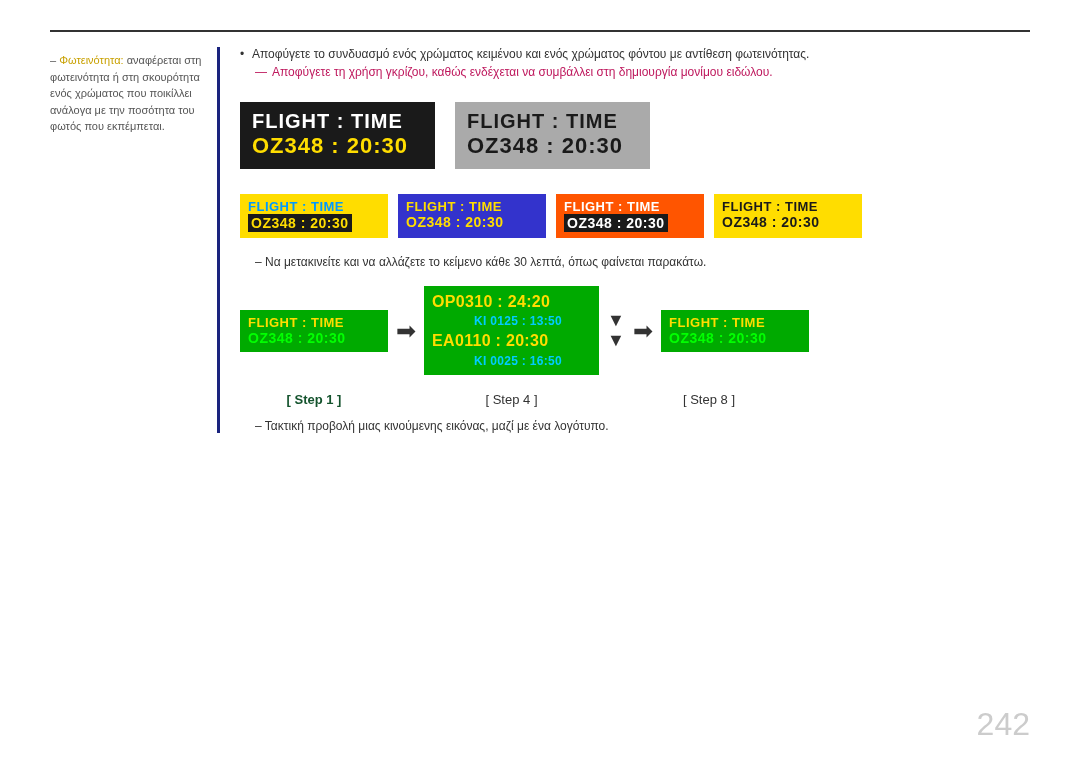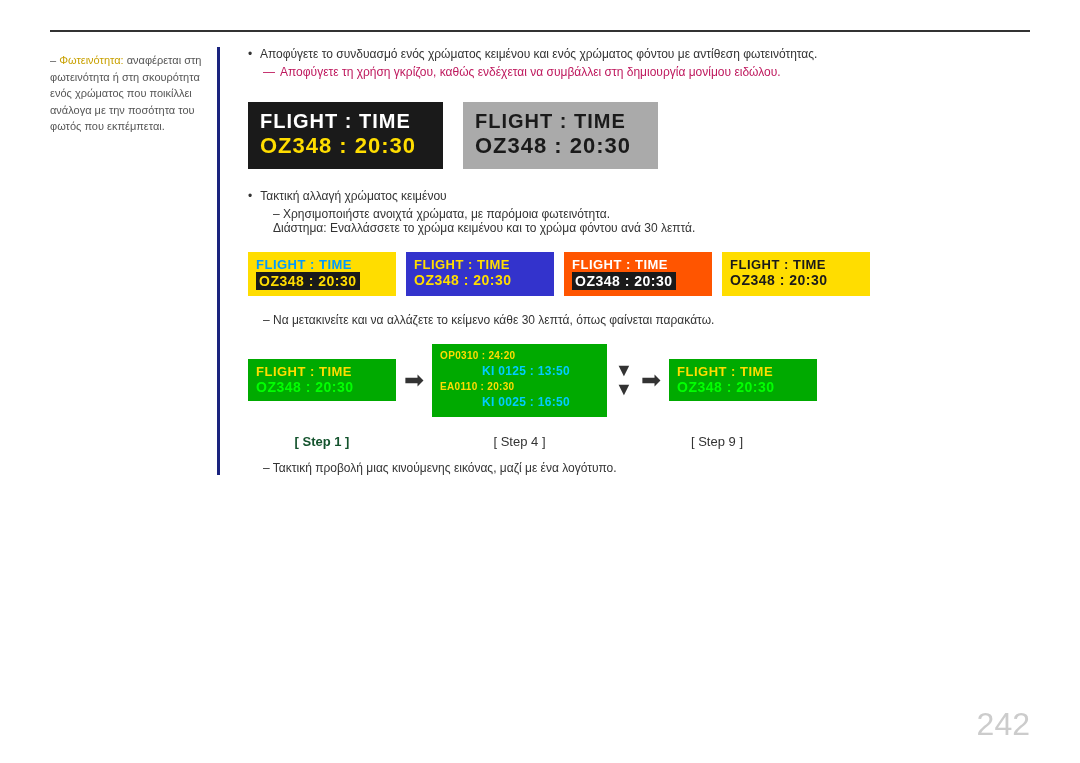--- a/index.html
+++ b/index.html
@@ -23,21 +23,21 @@
 
     .top-line {
       width: 100%;
       height: 2px;
       background: #333;
       margin-bottom: 15px;
     }
 
     .content-area {
       display: flex;
-      gap: 28px;
+      gap: 20px;
     }
 
     .left-sidebar {
       width: 170px;
       flex-shrink: 0;
       font-size: 11px;
       color: #555;
       line-height: 1.5;
       border-right: 3px solid #1a237e;
       padding-right: 12px;
@@ -208,21 +208,21 @@
       font-size: 24px;
     }
 
     .middle-scroll-box {
       background: #00aa00;
       padding: 5px 8px 6px 8px;
       width: 175px;
     }
 
     .scroll-line {
-      font-size: 10px;
+      font-size: 16px;
       font-weight: bold;
       color: #ffdd00;
       letter-spacing: 0.3px;
       line-height: 1.4;
     }
 
     .scroll-line-blue {
       font-size: 12px;
       font-weight: bold;
       color: #00ccff;
@@ -287,28 +287,20 @@
         <div class="flight-box-dark">
           <div class="flight-title-white">FLIGHT  :  TIME</div>
           <div class="flight-number-yellow">OZ348  :  20:30</div>
         </div>
         <div class="flight-box-gray">
           <div class="flight-title-dark">FLIGHT  :  TIME</div>
           <div class="flight-number-dark">OZ348  :  20:30</div>
         </div>
       </div>
 
-      <div>
-        <div class="bullet-text">
-          <span style="margin-right:5px;">•</span>
-          <span>Τακτική αλλαγή χρώματος κειμένου</span>
-        </div>
-        <div class="sub-dash">Χρησιμοποιήστε ανοιχτά χρώματα, με παρόμοια φωτεινότητα.</div>
-        <div style="margin-left:25px; font-size:12px; color:#333;">Διάστημα: Εναλλάσσετε το χρώμα κειμένου και το χρώμα φόντου ανά 30 λεπτά.</div>
-      </div>
 
       <div class="small-flight-boxes-row">
 
         <div class="sfb sfb-yellow">
           <div class="sfb-title-blue">FLIGHT  :  TIME</div>
           <div class="sfb-number-yellow" style="background:#1a1a1a; padding:1px 3px; display:inline-block;">OZ348  :  20:30</div>
         </div>
 
         <div class="sfb sfb-blue">
           <div class="sfb-title-yellow">FLIGHT  :  TIME</div>
@@ -365,21 +357,21 @@
           </div>
         </div>
 
       </div>
 
       <div style="display:flex; gap:8px;">
         <div style="width:148px; text-align:center; font-size:13px; color:#14532d;font-weight:bold;">[ Step 1 ]</div>
         <div style="width:20px;"></div>
         <div style="width:175px; text-align:center; font-size:13px; color:#333;">[ Step 4 ]</div>
         <div style="width:20px;"></div>
-        <div style="width:148px; text-align:center; font-size:13px; color:#333;">[ Step 9 ]</div>
+        <div style="width:148px; text-align:center; font-size:13px; color:#333;">[ Step 8 ]</div>
       </div>
 
       <div>
         <div style="margin-left:15px; font-size:12px; color:#333;">
           <span>– </span><span>Τακτική προβολή μιας κινούμενης εικόνας, μαζί με ένα λογότυπο.</span>
         </div>
       </div>
 
     </div>
   </div>

